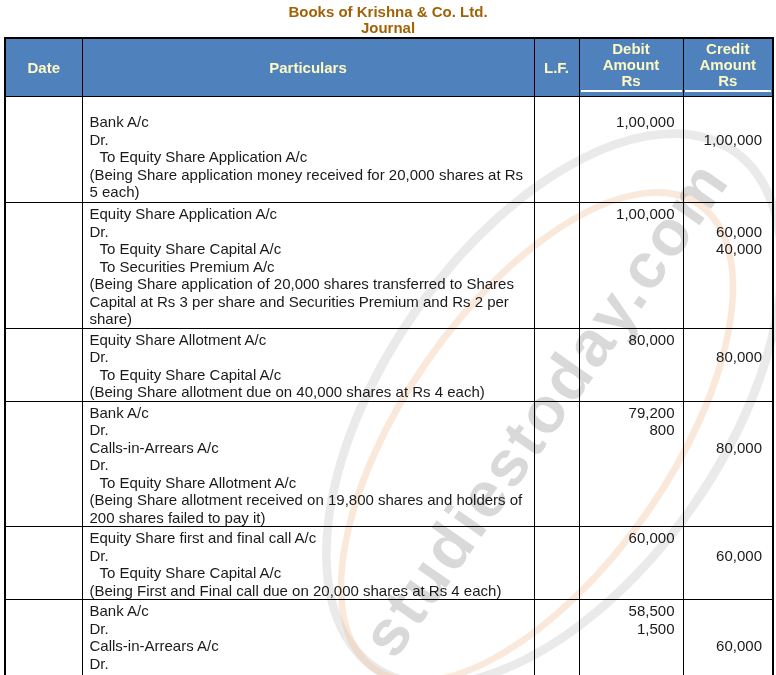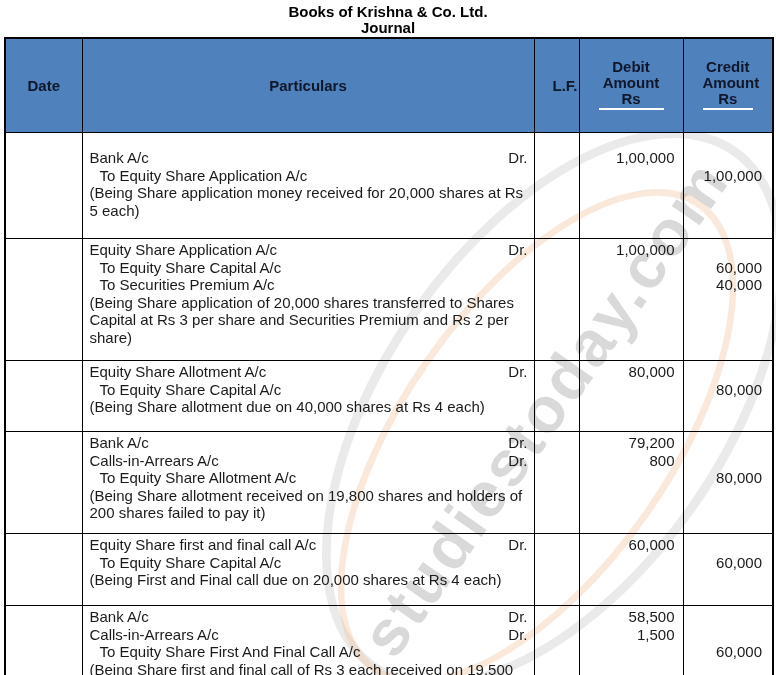--- a/index.html
+++ b/index.html
@@ -47,66 +47,66 @@
     z-index: 0;
     pointer-events: none;
   }
   
   .title, .subtitle {
     position: relative;
     text-align: center;
     font-weight: bold;
     font-size: 15px;
     line-height: 16px;
-    color: #000000;
+    color: #a16207;
     z-index: 1;
   }
   .title { padding-top: 4px; }
   
   table.journal {
     position: absolute;
     left: 4px; top: 37px;
     width: 768px;
     border-collapse: collapse;
     table-layout: fixed;
     background: transparent;
     z-index: 1;
   }
   table.journal { border: 2px solid #000000; }
   table.journal th, table.journal td { border: 1px solid #000000; }
   thead th {
     background: #4f81bd;
-    color: #0f172a;
+    color: #fef9c3;
     font-weight: bold;
     font-size: 15px;
     line-height: 16px;
     height: 53px;
     text-align: center;
     vertical-align: middle;
-    padding: 18px;
+    padding: 0;
   }
   th.c-debit, th.c-credit { vertical-align: bottom; }
   .amt-head {
     border-bottom: 2px solid #ffffff;
     margin: 0 1px 4px 1px;
     padding: 2px 0 1px 0;
   }
   tbody td {
     vertical-align: top;
     padding: 2px 0 0 0;
     font-size: 15px;
     line-height: 17.5px;
     color: #1a1a1a;
     background: transparent;
   }
   tr.first-entry td { padding-top: 16px; }
   td.c-part { padding-left: 7px; padding-right: 6px; }
   td.c-debit { text-align: right; padding-right: 8px; }
   td.c-credit { text-align: right; padding-right: 10px; }
-  .acc-line { display: flex; justify-content: space-between; min-height: 17.5px; }
+  .acc-line { display: flex; justify-content: flex-end; min-height: 17.5px; flex-direction: column; }
   .acc-text.indent { padding-left: 10px; }
   .dr { flex: none; }
   .narration { min-height: 17.5px; }
   .amt-line { height: 17.5px; }
   tr.tail-row { height: 30px; }
 </style>
 </head>
 <body>
 
 <div class="canvas">

